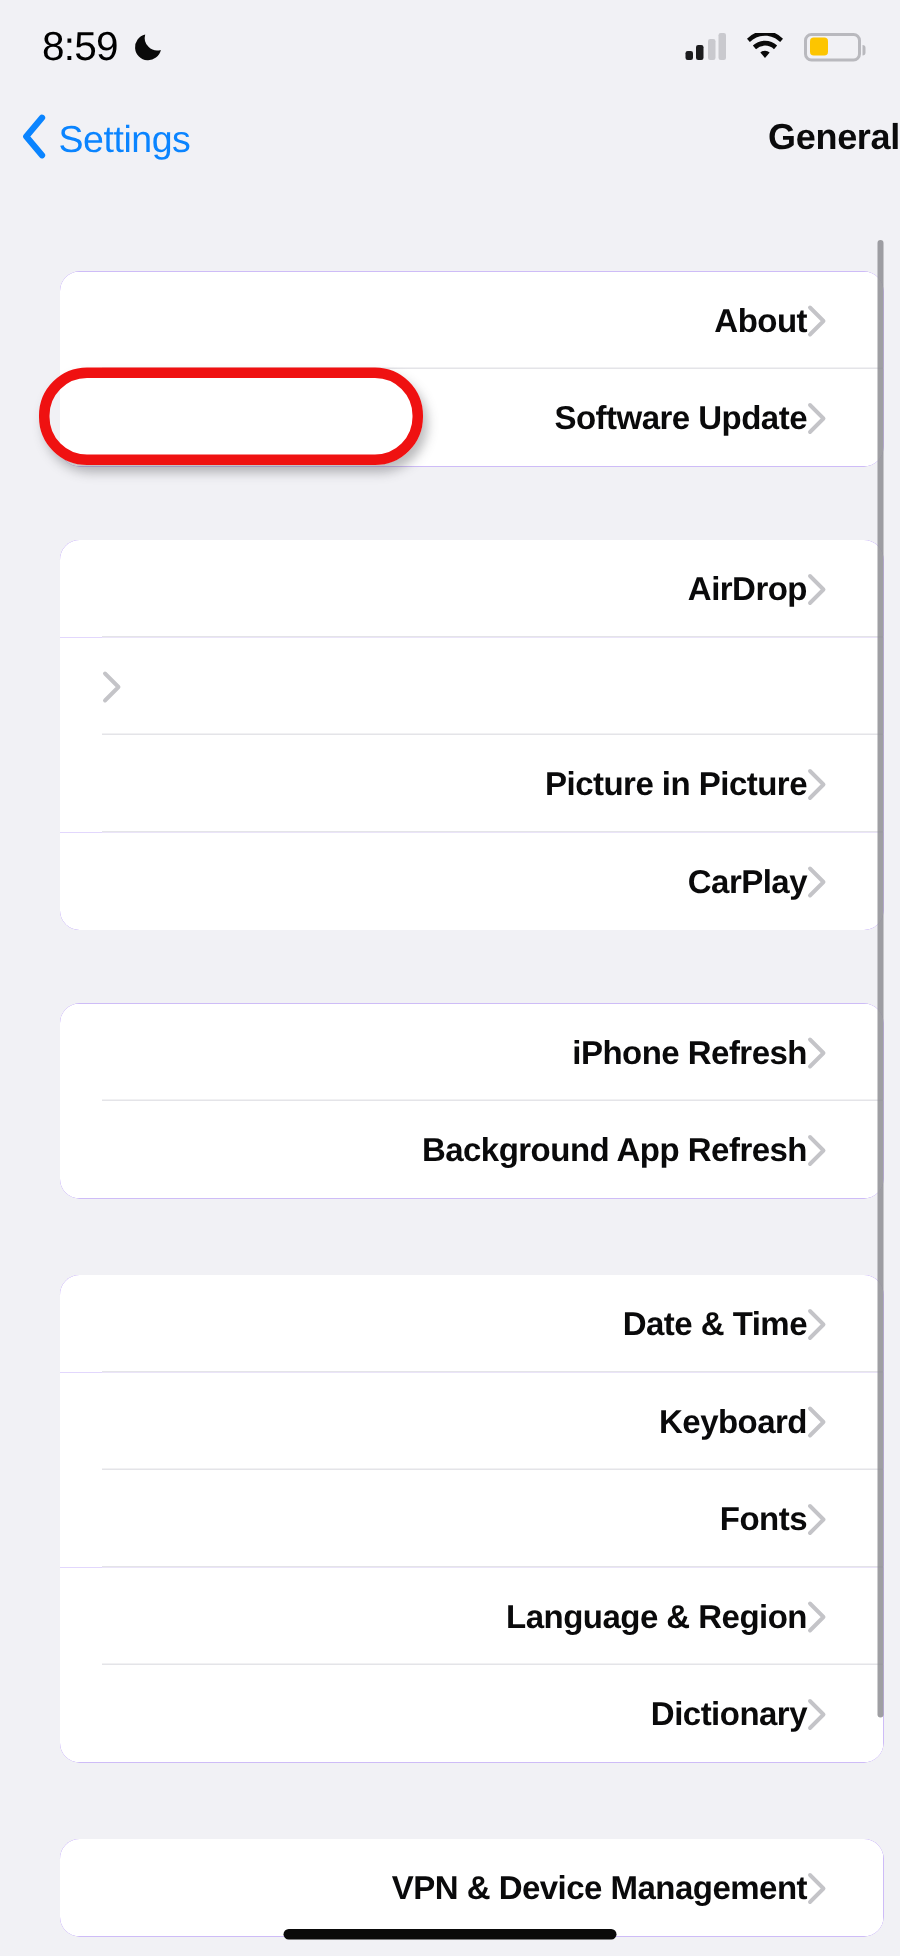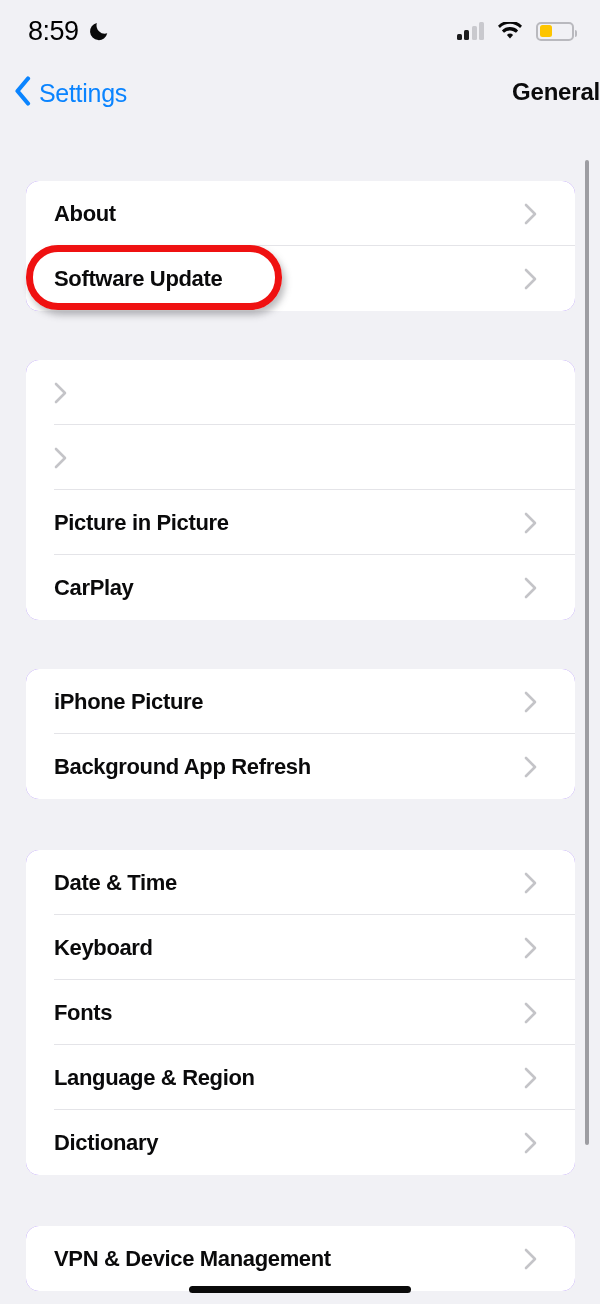--- a/index.html
+++ b/index.html
@@ -138,25 +138,26 @@
   .content {
     position: absolute;
     top: 137px;
     left: 0;
     width: 600px;
     bottom: 0;
   }
 
   .group {
     position: absolute;
-    left: 26px;
+    left: 40px;
     width: 549px;
     background: #8b5cf6;
     border-radius: 13px;
     overflow: hidden;
+    text-align: right;
   }
 
   .row {
     position: relative;
     height: 65px;
     display: flex;
     align-items: center;
     padding-left: 28px;
     padding-right: 20px;
     box-sizing: border-box;
@@ -280,20 +281,21 @@
       <span class="row-chevron">
         <svg viewBox="0 0 13 22" width="13" height="22">
             <path d="M2 2l9 9-9 9" fill="none" stroke="#c4c4c8" stroke-width="2.6" stroke-linecap="round" stroke-linejoin="round"></path>
           </svg>
       </span>
     </div>
   </div>
 
   <div class="group" style="top:223px;">
     <div class="row">
+      <span class="row-label">AirDrop</span>
       <span class="row-chevron">
         <svg viewBox="0 0 13 22" width="13" height="22">
             <path d="M2 2l9 9-9 9" fill="none" stroke="#c4c4c8" stroke-width="2.6" stroke-linecap="round" stroke-linejoin="round"></path>
           </svg>
       </span>
       <span class="separator"></span>
     </div>
     <div class="row">
       <span class="row-chevron">
         <svg viewBox="0 0 13 22" width="13" height="22">
@@ -316,21 +318,21 @@
       <span class="row-chevron">
         <svg viewBox="0 0 13 22" width="13" height="22">
             <path d="M2 2l9 9-9 9" fill="none" stroke="#c4c4c8" stroke-width="2.6" stroke-linecap="round" stroke-linejoin="round"></path>
           </svg>
       </span>
     </div>
   </div>
 
   <div class="group" style="top:532px;">
     <div class="row">
-      <span class="row-label">iPhone Picture</span>
+      <span class="row-label">iPhone Refresh</span>
       <span class="row-chevron">
         <svg viewBox="0 0 13 22" width="13" height="22">
             <path d="M2 2l9 9-9 9" fill="none" stroke="#c4c4c8" stroke-width="2.6" stroke-linecap="round" stroke-linejoin="round"></path>
           </svg>
       </span>
       <span class="separator"></span>
     </div>
     <div class="row">
       <span class="row-label">Background App Refresh</span>
       <span class="row-chevron">

